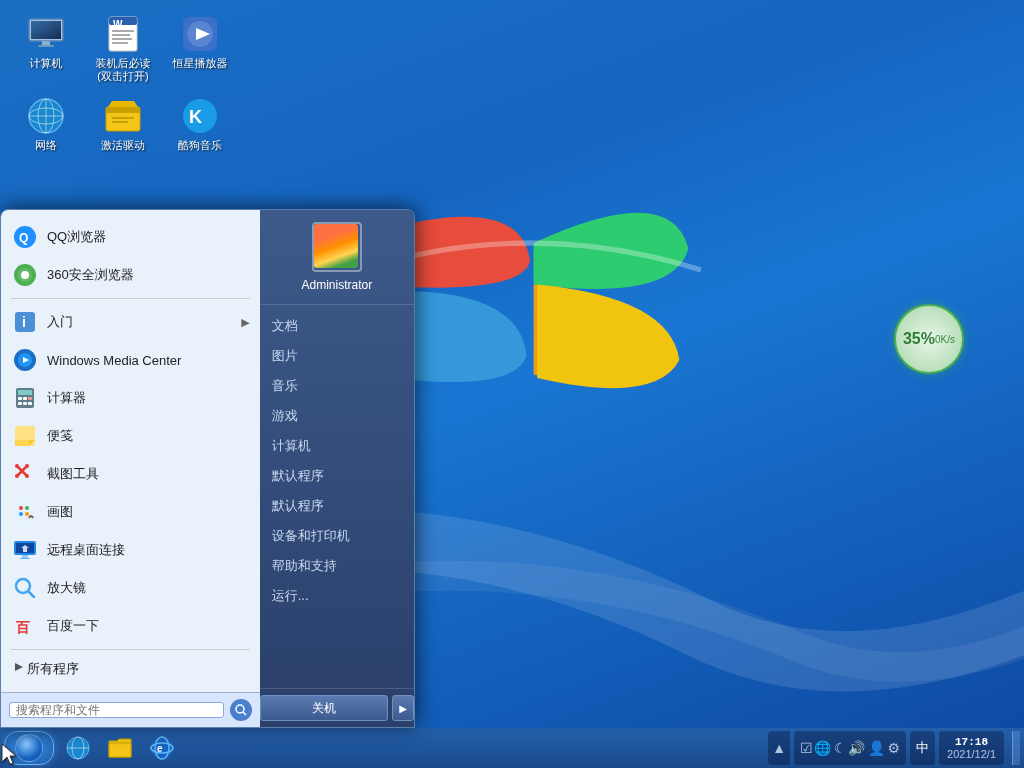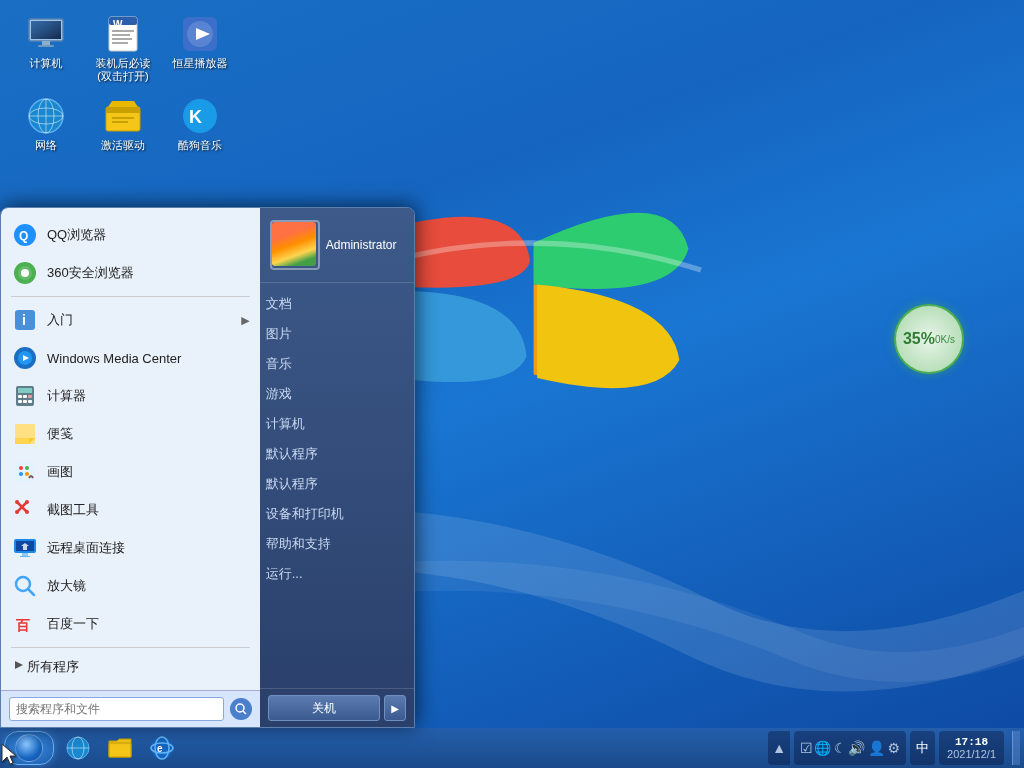--- a/index.html
+++ b/index.html
@@ -285,21 +285,21 @@
       padding: 6px 8px;
       background: rgba(200,220,255,0.5);
       border-top: 1px solid #aac;
       display: flex;
       align-items: center;
       gap: 6px;
     }
 
     .start-search input {
       flex: 1;
-      height: 24px;
+      height: 16px;
       border: 1px solid #8aa8e0;
       border-radius: 3px;
       padding: 2px 6px;
       font-size: 12px;
       background: white;
       outline: none;
     }
 
     .search-btn {
       width: 22px;
@@ -318,21 +318,21 @@
     .start-right {
       width: 155px;
       background: linear-gradient(to bottom, #3d5a8a, #2a3f6a);
       display: flex;
       flex-direction: column;
     }
 
     .user-area {
       padding: 12px 10px;
       display: flex;
-      flex-direction: row;
+      flex-direction: column;
       align-items: center;
       gap: 6px;
       border-bottom: 1px solid rgba(255,255,255,0.15);
     }
 
     .user-avatar {
       width: 50px;
       height: 50px;
       border-radius: 4px;
       overflow: hidden;
@@ -352,28 +352,28 @@
       color: white;
       text-align: center;
     }
 
     .right-menu-items {
       flex: 1;
       padding: 6px 0;
     }
 
     .right-menu-item {
-      padding: 6px 6px;
+      padding: 6px 12px;
       font-size: 13px;
       color: #c8d8f0;
       cursor: pointer;
     }
 
     .start-bottom {
-      padding: 6px 8px;
+      padding: 6px 0;
       border-top: 1px solid rgba(255,255,255,0.15);
       display: flex;
       align-items: center;
       gap: 4px;
     }
 
     .shutdown-btn {
       flex: 1;
       height: 26px;
       background: linear-gradient(to bottom, #5a7ab0, #3a5a90);
@@ -622,43 +622,43 @@
                 <rect x="2" y="16" width="14" height="6" fill="#ffd54f"></rect>
                 <polygon points="16,16 22,16 16,22" fill="#ffca28"></polygon>
               </svg>
           </div>
           <span class="menu-item-text">便笺</span>
         </div>
 
         <div class="menu-item">
           <div class="menu-icon">
             <svg width="24" height="24" viewBox="0 0 24 24">
+                <path d="M4 4 L14 14" stroke="#e53935" stroke-width="2.5"></path>
+                <path d="M4 14 L14 4" stroke="#e53935" stroke-width="2.5"></path>
+                <circle cx="4" cy="4" r="2" fill="#e53935"></circle>
+                <circle cx="14" cy="14" r="2" fill="#e53935"></circle>
+                <circle cx="4" cy="14" r="2" fill="#e53935"></circle>
+                <circle cx="14" cy="4" r="2" fill="#e53935"></circle>
+              </svg>
+          </div>
+          <span class="menu-item-text">截图工具</span>
+        </div>
+
+        <div class="menu-item">
+          <div class="menu-icon">
+            <svg width="24" height="24" viewBox="0 0 24 24">
                 <rect x="2" y="2" width="20" height="20" rx="2" fill="#e3f2fd"></rect>
                 <circle cx="8" cy="8" r="2" fill="#f44336"></circle>
                 <circle cx="14" cy="8" r="2" fill="#4caf50"></circle>
                 <circle cx="8" cy="14" r="2" fill="#2196f3"></circle>
                 <circle cx="14" cy="14" r="2" fill="#ff9800"></circle>
                 <path d="M16 18 Q18 14 20 18" stroke="#795548" stroke-width="2" fill="none"></path>
               </svg>
           </div>
           <span class="menu-item-text">画图</span>
-        </div>
-
-        <div class="menu-item">
-          <div class="menu-icon">
-            <svg width="24" height="24" viewBox="0 0 24 24">
-                <path d="M4 4 L14 14" stroke="#e53935" stroke-width="2.5"></path>
-                <path d="M4 14 L14 4" stroke="#e53935" stroke-width="2.5"></path>
-                <circle cx="4" cy="4" r="2" fill="#e53935"></circle>
-                <circle cx="14" cy="14" r="2" fill="#e53935"></circle>
-                <circle cx="4" cy="14" r="2" fill="#e53935"></circle>
-                <circle cx="14" cy="4" r="2" fill="#e53935"></circle>
-              </svg>
-          </div>
-          <span class="menu-item-text">截图工具</span>
         </div>
 
         <div class="menu-item">
           <div class="menu-icon">
             <svg width="24" height="24" viewBox="0 0 24 24">
                 <rect x="1" y="3" width="22" height="14" rx="2" fill="#1e88e5"></rect>
                 <rect x="3" y="5" width="18" height="10" fill="#0d47a1"></rect>
                 <rect x="9" y="17" width="6" height="3" fill="#90caf9"></rect>
                 <rect x="7" y="20" width="10" height="1" fill="#64b5f6"></rect>
                 <path d="M8 10 L12 7 L16 10 L14 10 L14 14 L10 14 L10 10 Z" fill="white" opacity="0.8"></path>

